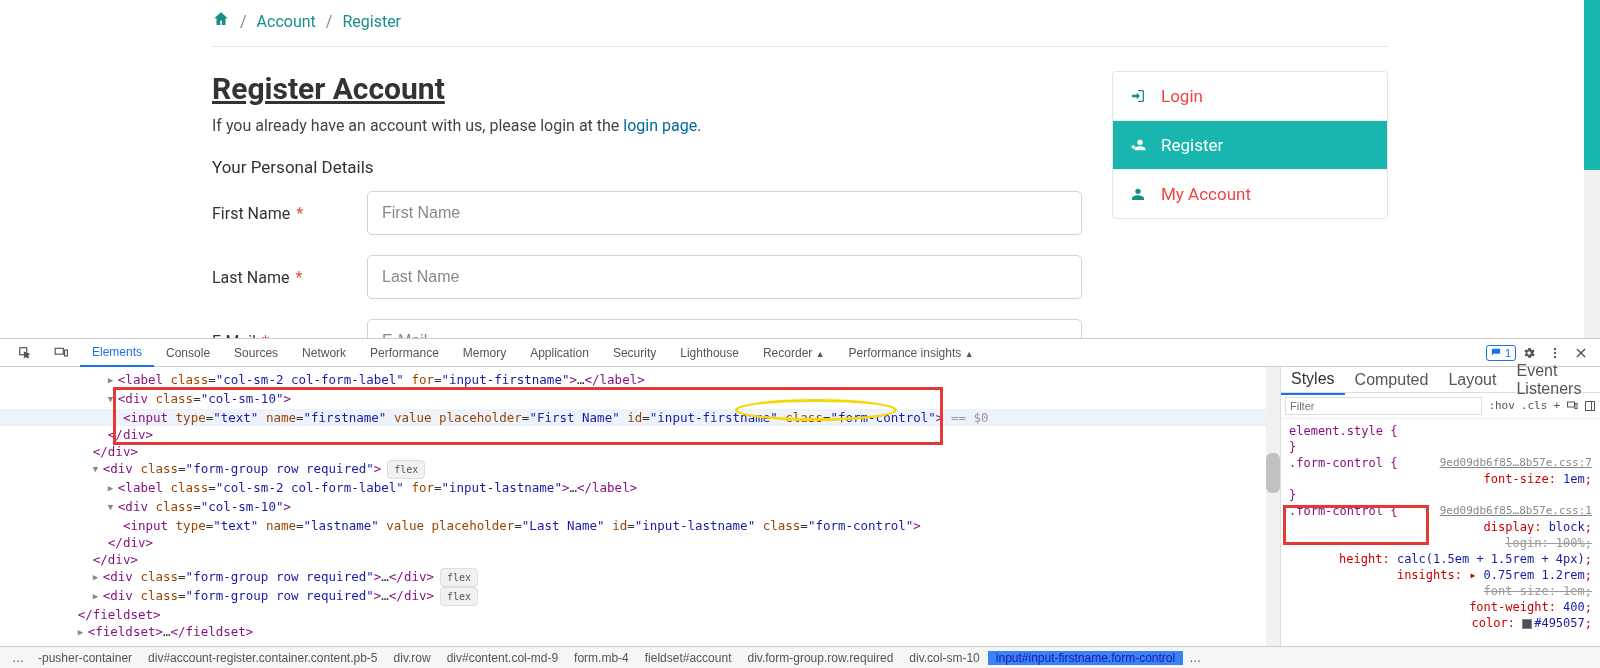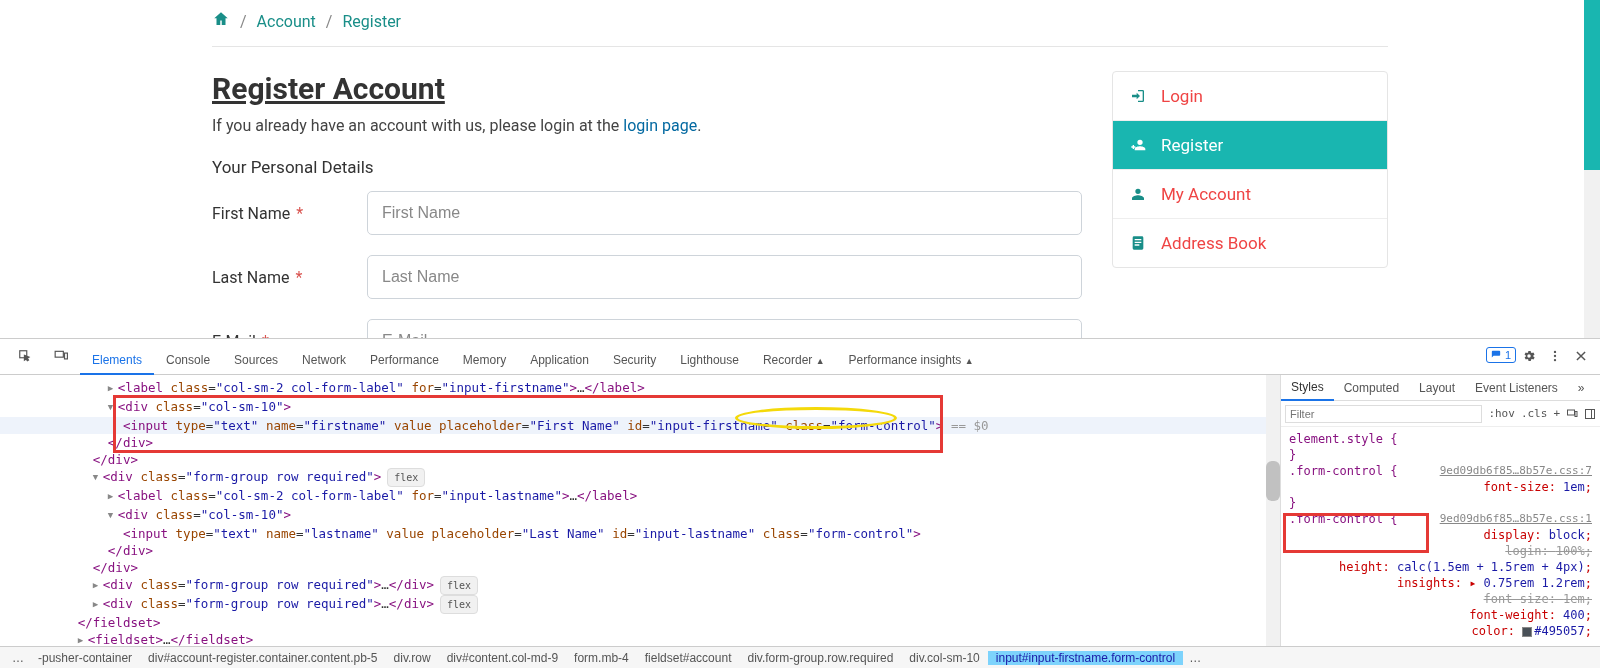--- a/index.html
+++ b/index.html
@@ -24,21 +24,21 @@
   .req { color:#d9534f; margin-left:2px;}
   .fg input { flex:1; height:44px; border:1px solid #ced4da; border-radius:5px; padding:0 14px; font-size:16px; color:#495057; }
   .fg input::placeholder { color:#888; }
   .sidebox { border:1px solid #e5e5e5; border-radius:4px; overflow:hidden; }
   .sidebox a { display:flex; align-items:center; gap:14px; padding:14px 16px; color:#ef4444; text-decoration:none; font-size:17px; border-bottom:1px solid #eee; }
   .sidebox a.active { background:#19b6b0; color:#fff; }
   .sidebox a:last-child { border-bottom:none; }
   .icon { width:18px; height:18px; display:inline-flex; align-items:center; justify-content:center; }
   
   .devtools { height:330px; border-top:1px solid #ccc; display:flex; flex-direction:column; font-family: "Segoe UI", Arial, sans-serif; background:#fff; }
-  .dt-tabs { display:flex; align-items:flex-start; height:28px; border-bottom:1px solid #ccc; font-size:12px; color:#555; padding:0 6px; gap:0;margin-top:8px; }
+  .dt-tabs { display:flex; align-items:center; height:28px; border-bottom:1px solid #ccc; font-size:12px; color:#555; padding:0 6px; gap:0; }
   .dt-tabs .pickers { display:flex; gap:10px; padding:0 6px; }
   .dt-tabs .tab { padding:6px 12px; cursor:pointer; color:#555; }
   .dt-tabs .tab.active { color:#1a73e8; border-bottom:2px solid #1a73e8; margin-bottom:-1px; }
   .dt-tabs .spacer { flex:1; }
   .dt-tabs .ricon { width:18px; height:18px; display:flex; align-items:center; justify-content:center; color:#555; margin:0 4px; cursor:pointer;}
   .dt-body { flex:1; display:flex; min-height:0; }
   .dom { flex:1; overflow:auto; font-family: Menlo, Consolas, monospace; font-size:12.5px; line-height:17px; padding:4px 0 4px 0; position:relative; background:#fff; }
   .dom-scroll { position:absolute; right:0; top:0; width:14px; height:100%; background:#f1f1f1;}
   .dom-thumb { position:absolute; right:0; top:86px; width:14px; height:40px; background:#c1c1c1; border-radius:6px;}
   .dom .ln { white-space:pre; padding:0 24px 0 10px;}
@@ -47,36 +47,36 @@
   .dom .caret.open::before { content:"▼"; }
   .tagc { color:#881280; }
   .attrn { color:#994500; }
   .attrv { color:#1a1aa6; }
   .comc { color:#999; }
   .pill { display:inline-block; background:#f1f1f1; border:1px solid #ddd; border-radius:4px; font-size:10px; padding:0 6px; color:#555; margin-left:6px; }
   .redbox { position:absolute; border:3px solid #e53935; pointer-events:none; }
   .yellow-oval { position:absolute; border:3px solid #f4d90a; border-radius:50%; pointer-events:none; }
   .styles { width:320px; border-left:1px solid #ddd; display:flex; flex-direction:column; font-size:12px; min-height:0;}
   .styles-tabs { display:flex; border-bottom:1px solid #ddd; height:26px; align-items:center; }
-  .styles-tabs .stab { padding:5px 10px; color:#555; cursor:pointer; font-size:12px;}
+  .styles-tabs .stab { padding:5px 10px; color:#555; cursor:pointer; font-size:16px;}
   .styles-tabs .stab.active { color:#333; border-bottom:2px solid #1a73e8; margin-bottom:-1px;}
   .styles-filter { display:flex; align-items:center; border-bottom:1px solid #eee; height:26px; padding:0 4px; gap:6px;}
   .styles-filter input { flex:1; border:1px solid #ddd; height:18px; font-size:11px; padding:0 4px; min-width:40px;}
   .styles-filter .mini { font-size:11px; color:#555; cursor:pointer; font-family:Menlo,Consolas,monospace;}
   .rules { flex:1; overflow:auto; font-family: Menlo, Consolas, monospace; font-size:12px; line-height:16px; padding:4px 8px; position:relative;}
   .rules .sel { color:#881280; }
   .rules .prop { color:#c80000; padding-left:16px;text-align:right;}
   .rules .valc { color:#1a1aa6; }
   .rules .src { float:right; color:#888; text-decoration:underline; font-size:11px;}
   .rules .strike { text-decoration: line-through; color:#999;}
   .rules .redhl { position:absolute; border:3px solid #e53935; pointer-events:none;}
   .swatch { display:inline-block; width:10px; height:10px; border:1px solid #888; vertical-align:middle; margin-right:2px;}
   .crumbs { height:22px; border-top:1px solid #ccc; display:flex; align-items:center; font-size:12px; color:#555; padding:0 6px; gap:0; overflow:hidden; background:#f6f6f6;}
   .crumbs .citm { padding:0 8px; white-space:nowrap; cursor:pointer;}
-  .crumbs .citm.sel { background:#7dd3fc; color:#1a1aa6;}
+  .crumbs .citm.sel { background:#3b82f6; color:#1a1aa6;}
   .crumbs .dots { padding:0 6px; }
   svg { display:block; }
   .badge { display:inline-flex; align-items:center; gap:4px; border:1px solid #1a73e8; color:#1a73e8; border-radius:3px; padding:0 4px; font-size:11px; height:16px;}
 </style>
 </head>
 <body>
 
 <div class="viewport">
 
 <div class="page">
@@ -139,28 +139,20 @@
             <span>Register</span>
           </a>
           <a href="#">
             <span class="icon">
                   <svg viewBox="0 0 24 24" width="16" height="16" fill="#198e88">
                     <path d="M12 12a4 4 0 1 0-4-4 4 4 0 0 0 4 4zm0 2c-3 0-9 1.5-9 4.5V21h18v-2.5c0-3-6-4.5-9-4.5z"></path>
                   </svg>
                 </span>
             <span>My Account</span>
           </a>
-          <a href="#">
-            <span class="icon">
-                  <svg viewBox="0 0 24 24" width="16" height="16" fill="#198e88">
-                    <path d="M6 2h12a2 2 0 0 1 2 2v16a2 2 0 0 1-2 2H6a2 2 0 0 1-2-2V4a2 2 0 0 1 2-2zm1 4v2h10V6zm0 4v2h10v-2zm0 4v2h7v-2z"></path>
-                  </svg>
-                </span>
-            <span>Address Book</span>
-          </a>
         </div>
       </div>
     </div>
   </div>
 </div>
 
 <div class="devtools">
   <div class="dt-tabs">
     <div class="pickers">
       <span class="ricon">

